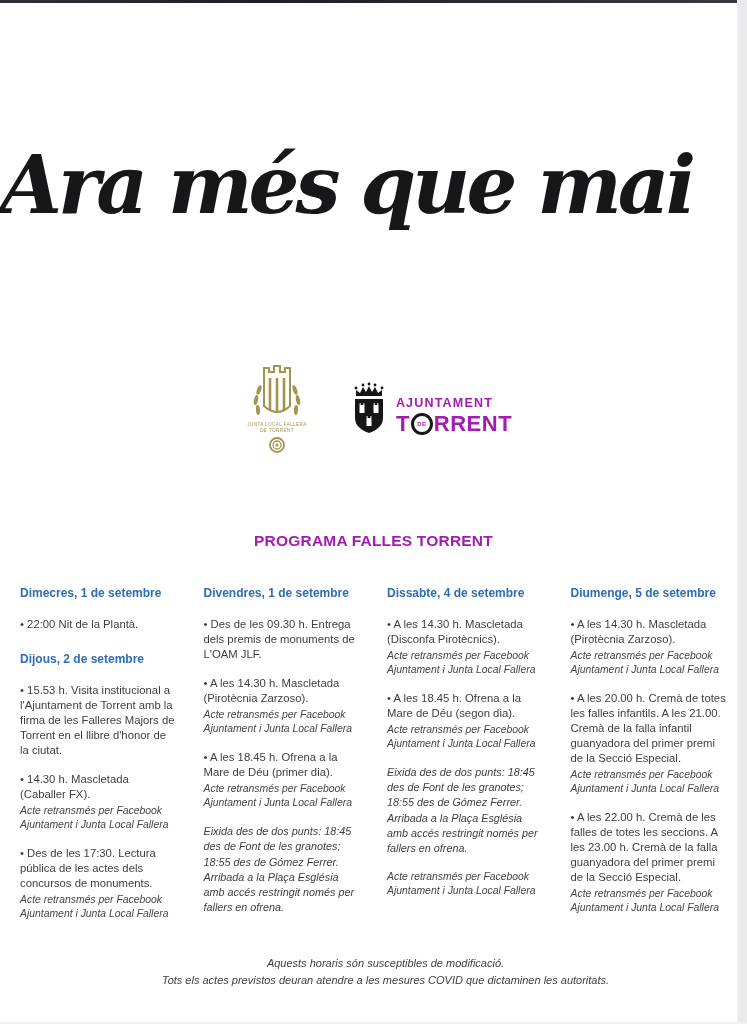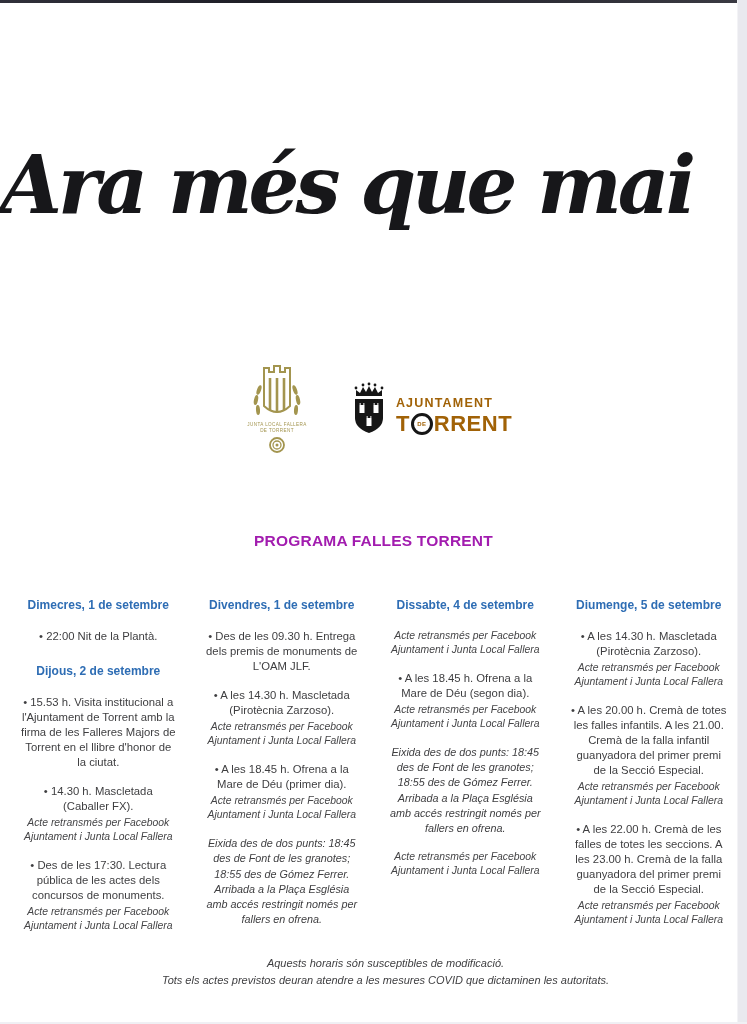--- a/index.html
+++ b/index.html
@@ -34,40 +34,40 @@
   }
 
   .logos-row {
     position:absolute; top:360px; left:0; width:747px;
     display:flex; justify-content:center; align-items:center; gap:32px;
   }
   .logo-box { display:flex; align-items:center; justify-content:center; }
 
   
   .aj-logo { display:flex; align-items:center; gap:9px; }
-  .aj-text { color:#a16207;margin-top:14px; }
+  .aj-text { color:#a21caf;margin-top:14px; }
   .aj-line1 { font-size:12.5px; font-weight:600; letter-spacing:1.2px; }
   .aj-line2 { font-size:22px; font-weight:bold; letter-spacing:0.5px; display:flex; align-items:center; margin-top:1px; }
   .o-de {
     width:16px; height:16px; border:3px solid #161616; border-radius:50%;
     display:inline-flex; align-items:center; justify-content:center;
     font-size:6px; font-weight:bold; margin:0 1px;
   }
 
   .program-heading {
     position:absolute; top:532px; left:0; width:747px;
     text-align:center;
     font-size:15.5px; font-weight:bold; color:#a21caf; letter-spacing:0.2px;
   }
 
   .columns {
     position:absolute; top:584px; left:20px; width:707px;
     display:grid; grid-template-columns:repeat(4,1fr); column-gap:27px;
   }
-  .column { text-align:center; color:#3e3e40;margin-top:12px; }
+  .column { color:#3e3e40; }
   .block { margin-bottom:14px; }
   .block.header {
     color:#2e6db4; font-weight:bold; font-size:12px;
     margin:2px 0 17px 0;
   }
   .block.header:not(:first-child) { margin-top:20px; }
   .event-text { font-size:11.3px; line-height:1.33; }
   .block.italicpara .event-text { font-style:italic; font-size:10.8px; line-height:1.4; }
   .note {
     font-size:10.4px; font-style:italic; line-height:1.35;
@@ -186,20 +186,21 @@
         <div class="event-text">• A les 18.45 h. Ofrena a la Mare de Déu (primer dia).</div>
         <div class="note">Acte retransmés per Facebook Ajuntament i Junta Local Fallera</div>
       </div>
       <div class="block italicpara">
         <div class="event-text">Eixida des de dos punts: 18:45 des de Font de les granotes; 18:55 des de Gómez Ferrer. Arribada a la Plaça Església amb accés restringit només per fallers en ofrena.</div>
       </div>
     </div>
     <div class="column">
       <div class="block header">Dissabte, 4 de setembre</div>
       <div class="block event">
+        <div class="event-text">• A les 14.30 h. Mascletada (Disconfa Pirotècnics).</div>
         <div class="note">Acte retransmés per Facebook Ajuntament i Junta Local Fallera</div>
       </div>
       <div class="block event">
         <div class="event-text">• A les 18.45 h. Ofrena a la Mare de Déu (segon dia).</div>
         <div class="note">Acte retransmés per Facebook Ajuntament i Junta Local Fallera</div>
       </div>
       <div class="block italicpara">
         <div class="event-text">Eixida des de dos punts: 18:45 des de Font de les granotes; 18:55 des de Gómez Ferrer. Arribada a la Plaça Església amb accés restringit només per fallers en ofrena.</div>
       </div>
       <div class="block event">

